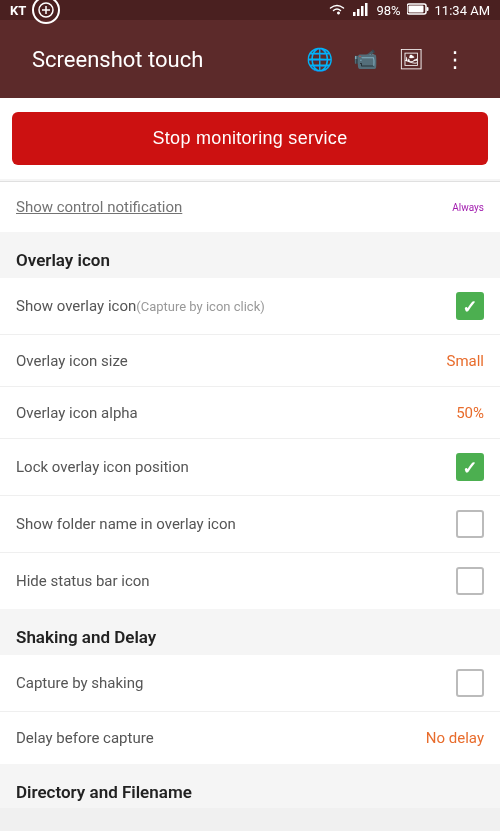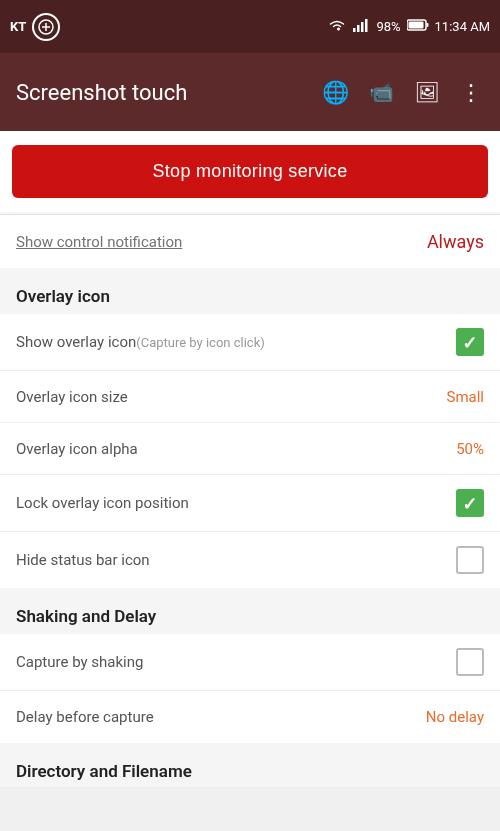--- a/index.html
+++ b/index.html
@@ -7,21 +7,21 @@
       width: 500px;
       min-height: 831px;
       font-family: 'Roboto', Arial, sans-serif;
       background: #f0f0f0;
       overflow-x: hidden;
     }
 
     
     .status-bar {
       background: #4a2020;
-      height: 53px;
+      height: 20px;
       display: flex;
       align-items: center;
       justify-content: space-between;
       padding: 0 10px;
       color: white;
       font-size: 13px;
     }
     .status-left {
       display: flex;
       align-items: center;
@@ -34,21 +34,21 @@
       gap: 6px;
       font-size: 13px;
     }
 
     
     .app-bar {
       background: #5c2a2a;
       height: 78px;
       display: flex;
       align-items: center;
-      padding: 0 16px;
+      padding: 0 32px;
       gap: 32px;
     }
     .app-bar-title {
       flex: 1;
       color: white;
       font-size: 22px;
       font-weight: 400;
     }
     .app-bar-icons {
       display: flex;
@@ -94,22 +94,22 @@
       padding: 16px 16px;
       border-top: 1px solid #e0e0e0;
       margin-top: 2px;
     }
     .notification-label {
       color: #737373;
       font-size: 15px;
       text-decoration: underline;
     }
     .notification-value {
-      color: #b91c1c;
-      font-size: 18px;
+      color: #a21caf;
+      font-size: 10px;
     }
 
     
     .section-header {
       padding: 18px 28px 6px 16px;
       font-size: 17px;
       font-weight: 600;
       color: #222;
       background: #f5f5f5;
     }
@@ -278,20 +278,24 @@
     <div class="setting-row">
       <span class="setting-label">Overlay icon alpha</span>
       <span class="setting-value">50%</span>
     </div>
 
     <div class="setting-row">
       <span class="setting-label">Lock overlay icon position</span>
       <div class="checkbox checked"></div>
     </div>
 
+    <div class="setting-row">
+      <span class="setting-label">Show folder name in overlay icon</span>
+      <div class="checkbox unchecked"></div>
+    </div>
 
     <div class="setting-row">
       <span class="setting-label">Hide status bar icon</span>
       <div class="checkbox unchecked"></div>
     </div>
 
   </div>
 
   <div class="section-header">Shaking and Delay</div>
   <div class="settings-section">

